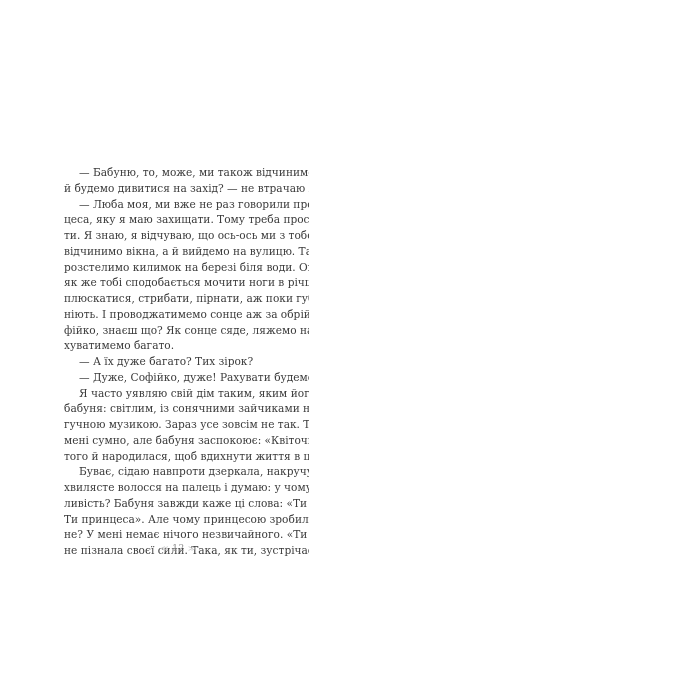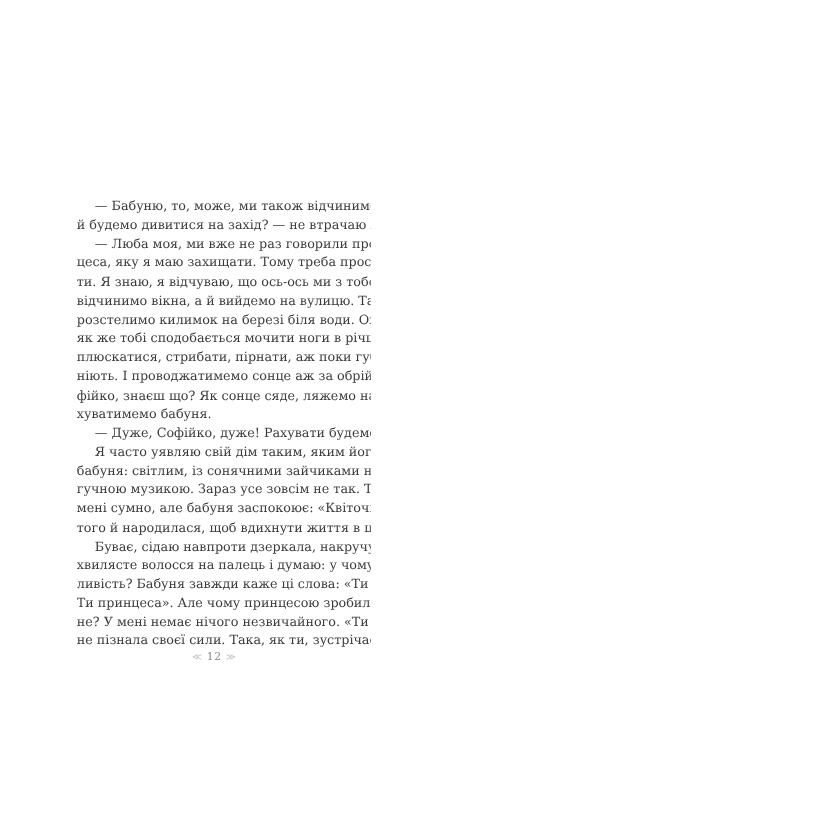--- a/index.html
+++ b/index.html
@@ -38,21 +38,22 @@
         <span class="line last">й будемо дивитися на захід? — не втрачаю я надії.</span>
         <span class="line indent">— Люба моя, ми вже не раз говорили про це. Ти прин-</span>
         <span class="line">цеса, яку я маю захищати. Тому треба просто перечека-</span>
         <span class="line">ти. Я знаю, я відчуваю, що ось-ось ми з тобою не просто</span>
         <span class="line">відчинимо вікна, а й вийдемо на вулицю. Так, вийдемо,</span>
         <span class="line">розстелимо килимок на березі біля води. Ох, Софійко,</span>
         <span class="line">як же тобі сподобається мочити ноги в річці. Будемо</span>
         <span class="line">плюскатися, стрибати, пірнати, аж поки губи не поси-</span>
         <span class="line">ніють. І проводжатимемо сонце аж за обрій. А потім, Со-</span>
         <span class="line">фійко, знаєш що? Як сонце сяде, ляжемо на землю і ра-</span>
-        <span class="line last">хуватимемо бабуня.</span>
+        <span class="line last">хуватимемо багато.</span>
+        <span class="line indent last">— А їх дуже багато? Тих зірок?</span>
         <span class="line indent">— Дуже, Софійко, дуже! Рахувати будемо до само-</span>
         <span class="line indent">Я часто уявляю свій дім таким, яким його описує</span>
         <span class="line">бабуня: світлим, із сонячними зайчиками на стелі та</span>
         <span class="line">гучною музикою. Зараз усе зовсім не так. Тому інколи</span>
         <span class="line">мені сумно, але бабуня заспокоює: «Квіточко, ти для</span>
         <span class="line last">того й народилася, щоб вдихнути життя в ці стіни».</span>
         <span class="line indent">Буває, сідаю навпроти дзеркала, накручую русяве</span>
         <span class="line">хвилясте волосся на палець і думаю: у чому моя особ-</span>
         <span class="line">ливість? Бабуня завжди каже ці слова: «Ти особлива.</span>
         <span class="line">Ти принцеса». Але чому принцесою зробили саме ме-</span>

